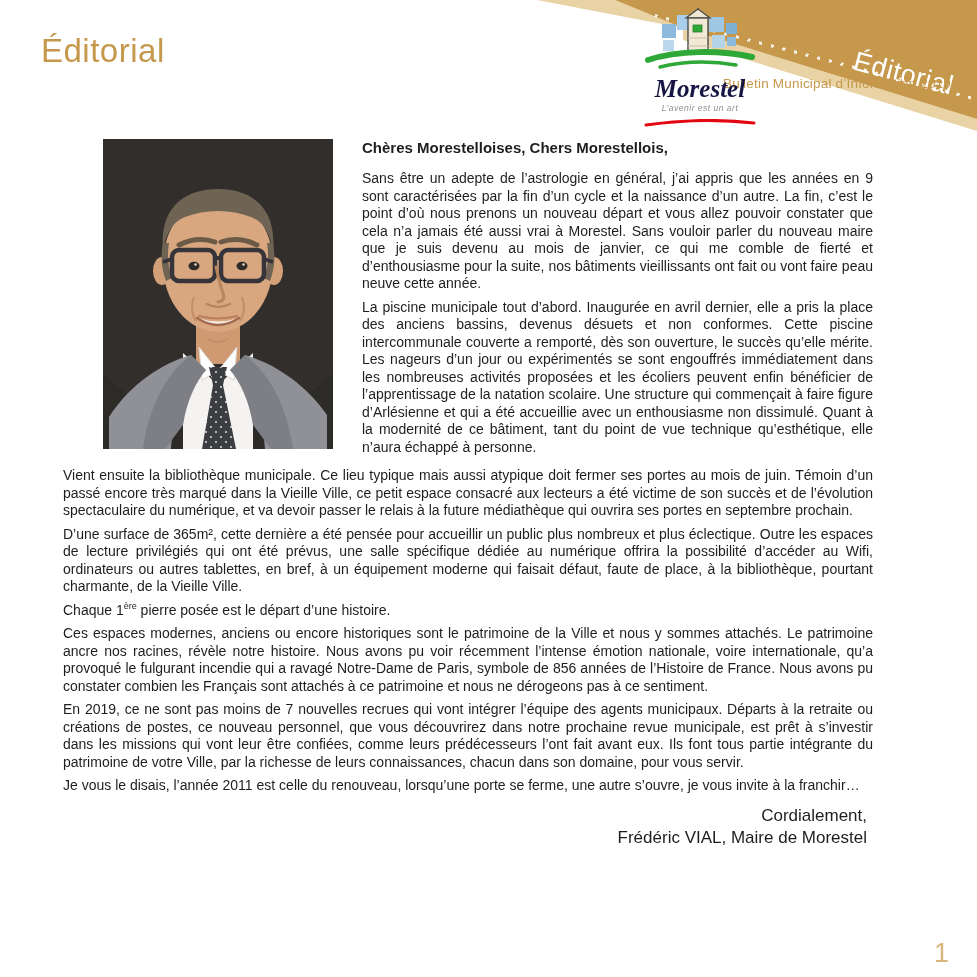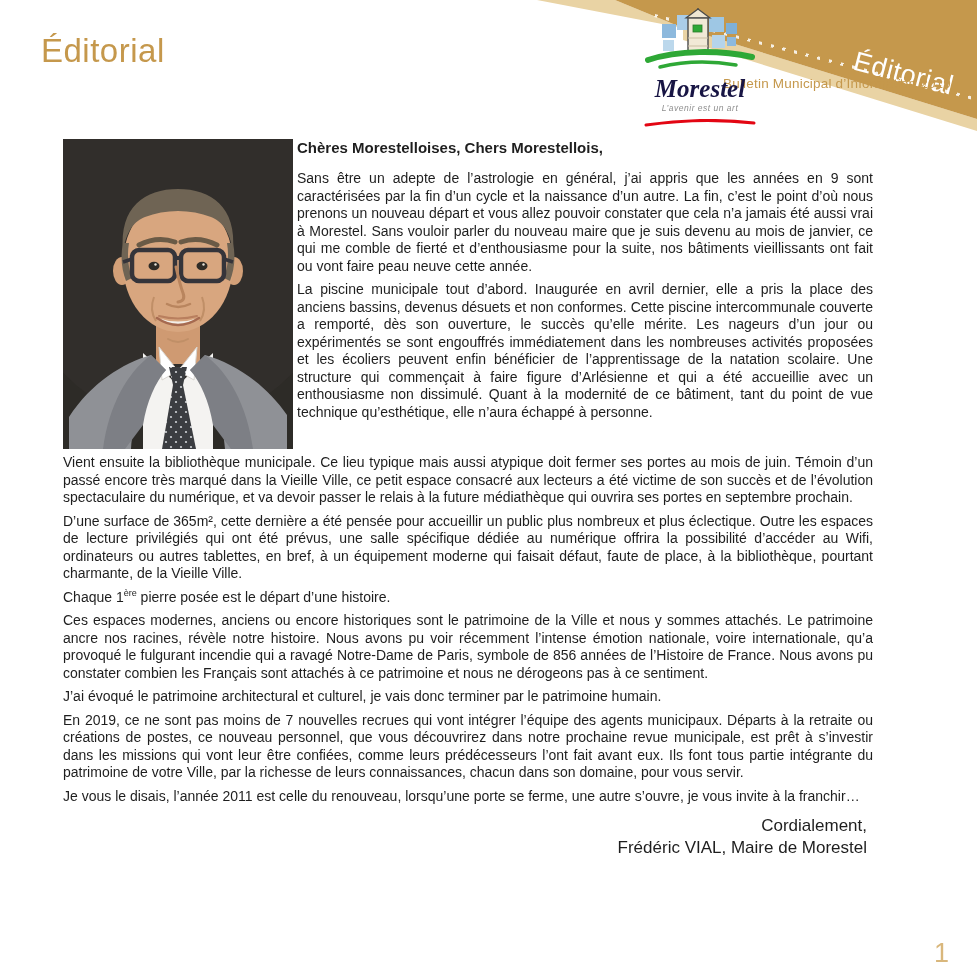--- a/index.html
+++ b/index.html
@@ -35,21 +35,21 @@
   .logo{position:absolute;left:640px;top:8px;width:120px;text-align:center;}
   .logo-name{
     font-family:"Liberation Serif",serif;font-style:italic;font-weight:bold;
     font-size:25px;color:#181544;line-height:1;margin-top:2px;
   }
   .logo-tagline{
     font-style:italic;font-size:8.5px;color:#8e8e8e;letter-spacing:.5px;margin-top:2px;
   }
   
   .content{position:absolute;left:63px;top:139px;width:810px;}
-  .intro-row{display:flex;gap:4px;margin-bottom:5px;}
+  .intro-row{display:flex;gap:29px;margin-bottom:5px;margin-left:40px;}
   .photo{width:230px;height:310px;flex:none;}
   .intro-col{flex:1;min-width:0;}
   .greeting{font-size:15px;font-weight:bold;margin:0 0 13px 0;line-height:18px;}
   .para{
     font-size:14px;line-height:17.5px;text-align:justify;margin:0 0 6px 0;
   }
   .para sup{font-size:9px;line-height:0;}
   .closing{
     text-align:right;margin-top:10px;padding-right:6px;
     font-size:17px;line-height:22px;
@@ -165,21 +165,20 @@
         <p class="greeting">Chères Morestelloises, Chers Morestellois,</p>
         <p class="para">Sans être un adepte de l’astrologie en général, j’ai appris que les années en 9 sont caractérisées par la fin d’un cycle et la naissance d’un autre. La fin, c’est le point d’où nous prenons un nouveau départ et vous allez pouvoir constater que cela n’a jamais été aussi vrai à Morestel. Sans vouloir parler du nouveau maire que je suis devenu au mois de janvier, ce qui me comble de fierté et d’enthousiasme pour la suite, nos bâtiments vieillissants ont fait ou vont faire peau neuve cette année.</p>
         <p class="para">La piscine municipale tout d’abord. Inaugurée en avril dernier, elle a pris la place des anciens bassins, devenus désuets et non conformes. Cette piscine intercommunale couverte a remporté, dès son ouverture, le succès qu’elle mérite. Les nageurs d’un jour ou expérimentés se sont engouffrés immédiatement dans les nombreuses activités proposées et les écoliers peuvent enfin bénéficier de l’apprentissage de la natation scolaire. Une structure qui commençait à faire figure d’Arlésienne et qui a été accueillie avec un enthousiasme non dissimulé. Quant à la modernité de ce bâtiment, tant du point de vue technique qu’esthétique, elle n’aura échappé à personne.</p>
       </div>
     </div>
 
     <p class="para">Vient ensuite la bibliothèque municipale. Ce lieu typique mais aussi atypique doit fermer ses portes au mois de juin. Témoin d’un passé encore très marqué dans la Vieille Ville, ce petit espace consacré aux lecteurs a été victime de son succès et de l’évolution spectaculaire du numérique, et va devoir passer le relais à la future médiathèque qui ouvrira ses portes en septembre prochain.</p>
     <p class="para">D’une surface de 365m², cette dernière a été pensée pour accueillir un public plus nombreux et plus éclectique. Outre les espaces de lecture privilégiés qui ont été prévus, une salle spécifique dédiée au numérique offrira la possibilité d’accéder au Wifi, ordinateurs ou autres tablettes, en bref, à un équipement moderne qui faisait défaut, faute de place, à la bibliothèque, pourtant charmante, de la Vieille Ville.</p>
     <p class="para"><span>Chaque 1</span><sup>ère</sup><span> pierre posée est le départ d’une histoire.</span></p>
     <p class="para">Ces espaces modernes, anciens ou encore historiques sont le patrimoine de la Ville et nous y sommes attachés. Le patrimoine ancre nos racines, révèle notre histoire. Nous avons pu voir récemment l’intense émotion nationale, voire internationale, qu’a provoqué le fulgurant incendie qui a ravagé Notre-Dame de Paris, symbole de 856 années de l’Histoire de France. Nous avons pu constater combien les Français sont attachés à ce patrimoine et nous ne dérogeons pas à ce sentiment.</p>
-    <p class="para">J’ai évoqué le patrimoine architectural et culturel, je vais donc terminer par le patrimoine humain.</p>
     <p class="para">En 2019, ce ne sont pas moins de 7 nouvelles recrues qui vont intégrer l’équipe des agents municipaux. Départs à la retraite ou créations de postes, ce nouveau personnel, que vous découvrirez dans notre prochaine revue municipale, est prêt à s’investir dans les missions qui vont leur être confiées, comme leurs prédécesseurs l’ont fait avant eux. Ils font tous partie intégrante du patrimoine de votre Ville, par la richesse de leurs connaissances, chacun dans son domaine, pour vous servir.</p>
     <p class="para">Je vous le disais, l’année 2011 est celle du renouveau, lorsqu’une porte se ferme, une autre s’ouvre, je vous invite à la franchir…</p>
 
     <div class="closing">
       <div>Cordialement,</div>
       <div>Frédéric VIAL, Maire de Morestel</div>
     </div>
   </div>
 
   <div class="page-number">1</div>

